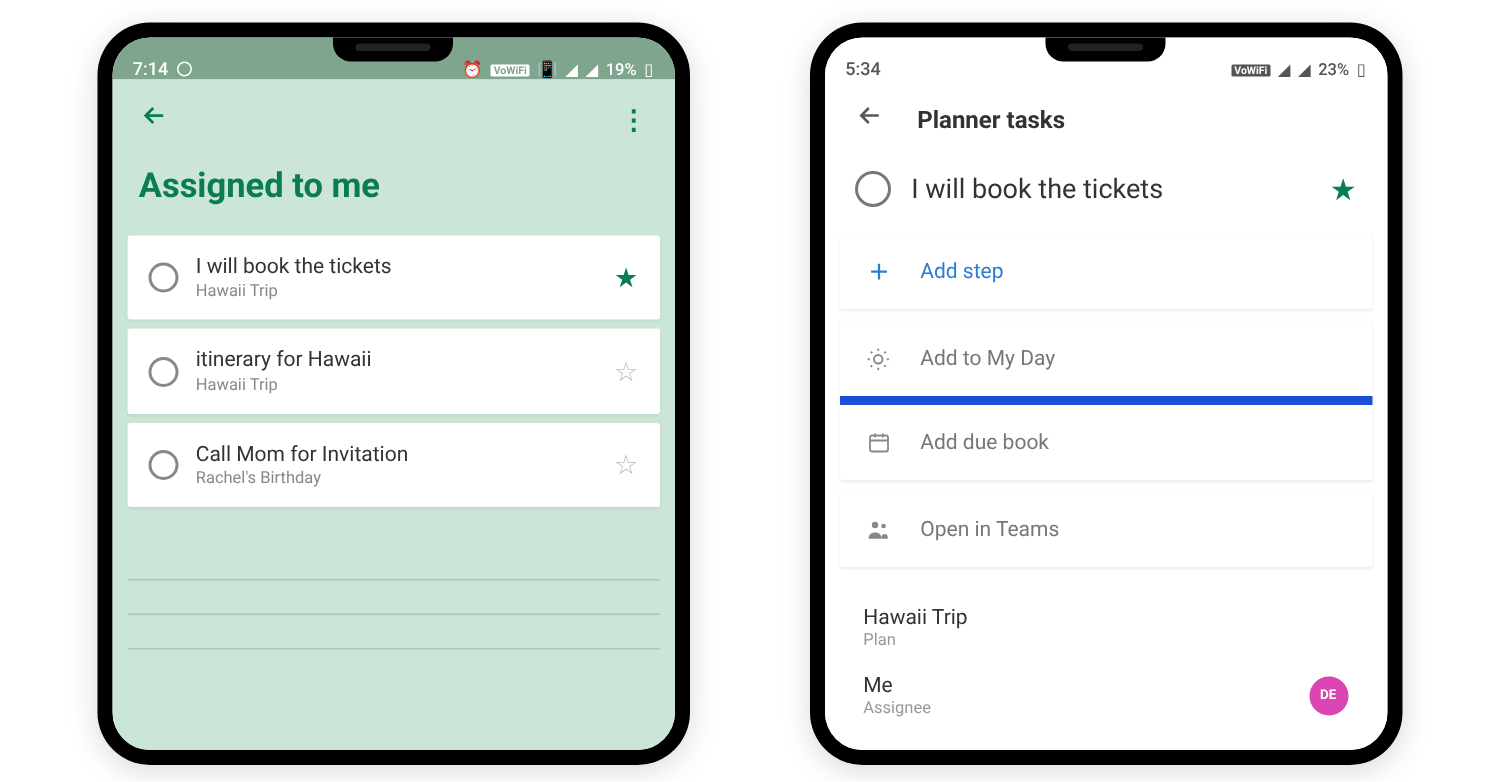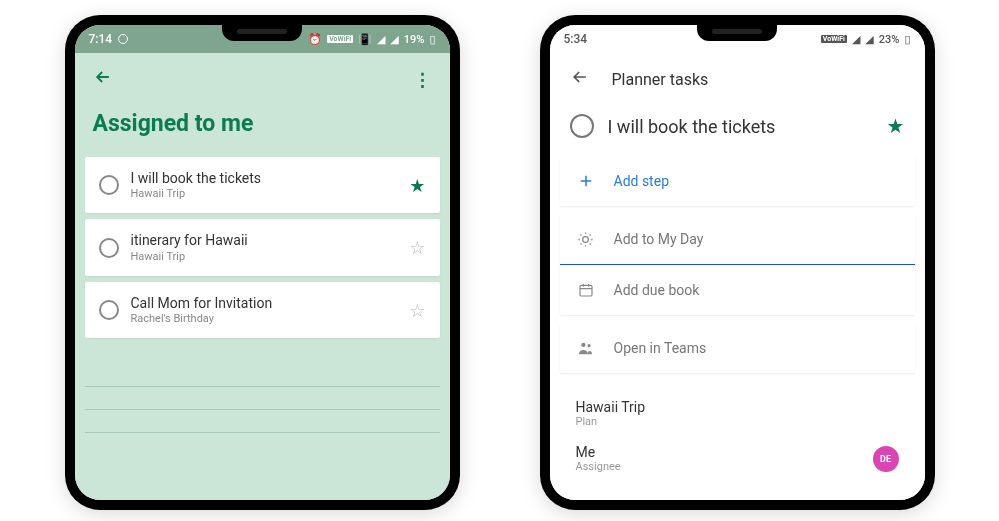--- a/index.html
+++ b/index.html
@@ -46,21 +46,21 @@
     .screen {
       width: 100%;
       height: 100%;
       border-radius: 25px;
       overflow: hidden;
       background: #fff;
     }
     .status-bar {
       height: 28px;
       display: flex;
-      align-items: center;
+      align-items: flex-end;
       justify-content: space-between;
       padding: 0 14px;
       font-size: 12px;
       font-weight: 500;
       gap: 19px;
     }
     .status-bar.green { background: #7fa58f; color: #fff; }
     .status-bar.white { background: #fff; color: #555; }
     .status-left { display: flex; align-items: center; gap: 6px; }
     .status-right { display: flex; align-items: center; gap: 5px; font-size: 11px; }
@@ -133,21 +133,21 @@
 
     
     .app2 { background: #fff; height: calc(100% - 28px); }
     .header2 {
       display: flex;
       align-items: center;
       gap: 22px;
       padding: 14px 20px 8px;
     }
     .back2 { color: #555; font-size: 20px; cursor: pointer; }
-    .header2-title { font-size: 16px; color: #333; font-weight: 400; }
+    .header2-title { font-size: 16px; color: #333; font-weight: 700; }
     .task-detail-row {
       display: flex;
       align-items: center;
       padding: 14px 20px 18px;
       gap: 14px;
     }
     .task-detail-circle {
       width: 24px;
       height: 24px;
       border: 2px solid #777;
@@ -164,21 +164,21 @@
       background: #fff;
       margin: 0 10px 8px;
       border-radius: 2px;
       box-shadow: 0 1px 2px rgba(0,0,0,0.08);
     }
     .action-row {
       display: flex;
       align-items: center;
       gap: 18px;
       padding: 15px 16px;
-      border-bottom: 1px solid #1d4ed8;
+      border-bottom: 6px solid #1d4ed8;
       cursor: pointer;
     }
     .action-row:last-child { border-bottom: none; }
     .action-icon { width: 20px; height: 20px; display: flex; align-items: center; justify-content: center; color: #888; flex-shrink: 0; }
     .action-label { font-size: 14px; color: #777; }
     .action-label.blue { color: #2b7cd3; }
     .plus-icon { color: #2b7cd3; font-size: 20px; font-weight: 300; }
     .info-section {
       margin: 0 10px;
       padding: 10px 16px 0;

